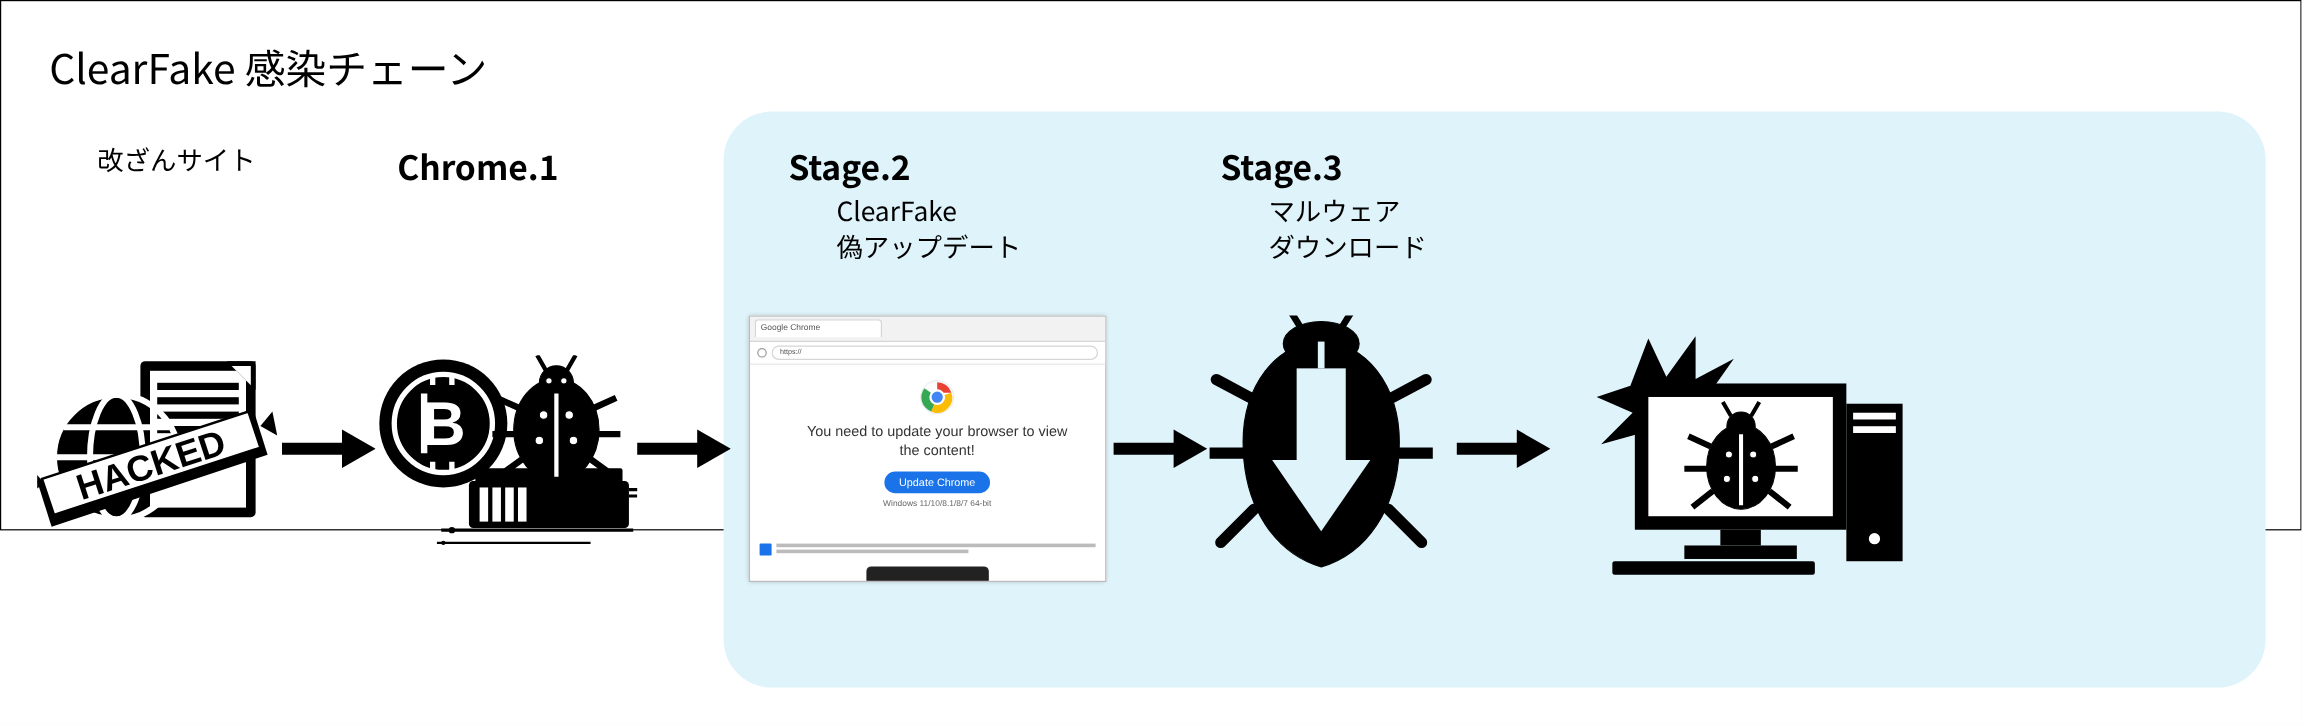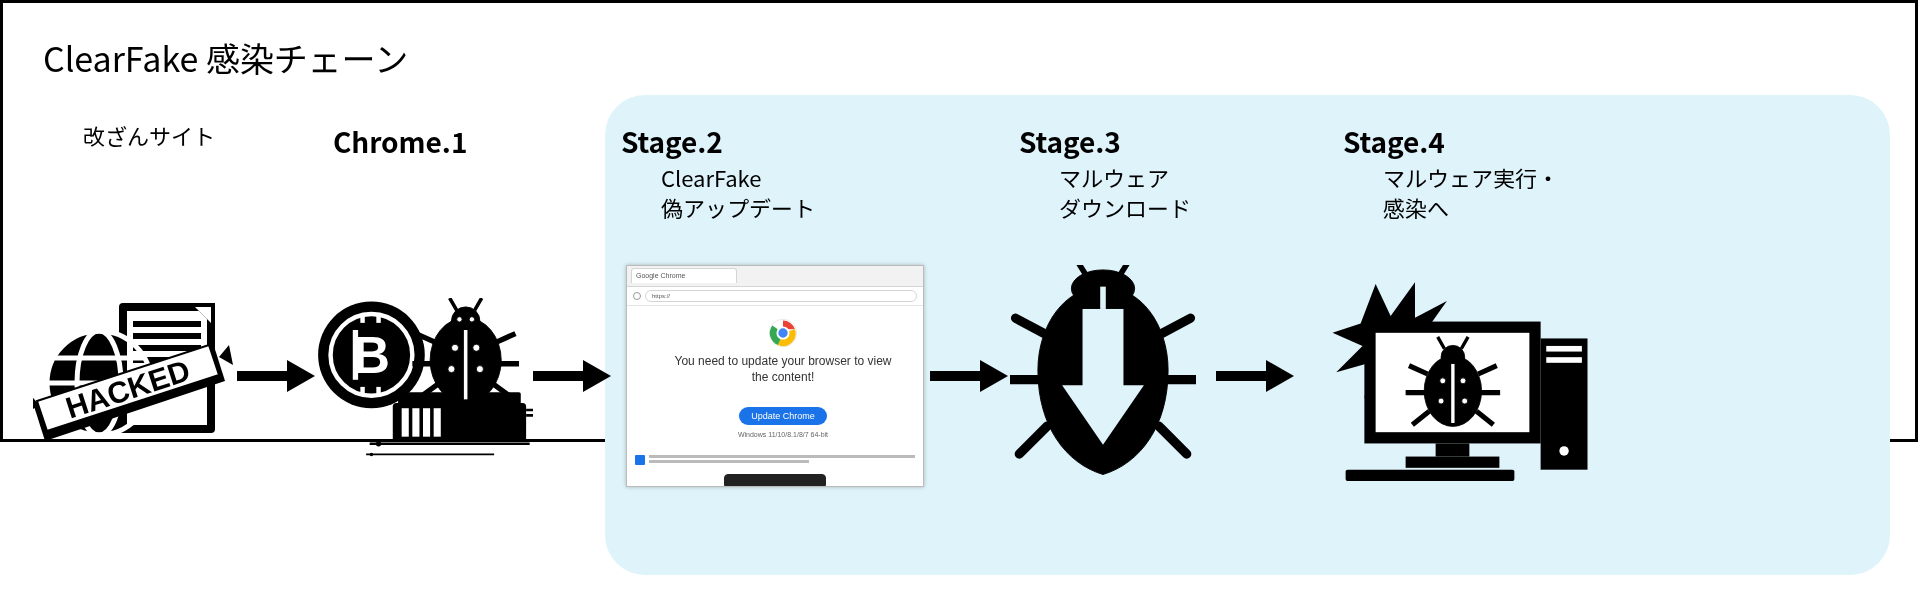--- a/index.html
+++ b/index.html
@@ -10,21 +10,21 @@
     background: #ffffff;
     font-family: "Hiragino Kaku Gothic ProN", "Noto Sans JP", "Meiryo", sans-serif;
     color: #000;
     overflow: hidden;
   }
   .wrap {
     position: relative;
     width: 1918px;
     height: 442px;
     box-sizing: border-box;
-    border: 3px solid #000000;
+    border: 1px solid #000000;
   }
   .title {
     position: absolute;
     left: 40px;
     top: 30px;
     font-size: 34px;
     font-weight: 400;
   }
 
   .highlight-box {
@@ -48,21 +48,21 @@
     margin-bottom: 2px;
   }
   .stage .desc {
     font-size: 22px;
     line-height: 1.35;
     margin-left: 40px;
   }
 
   .stage0 { left: 40px; }
   .stage1 { left: 330px; }
-  .stage2 { left: 618px; }
+  .stage2 { left: 656px; }
   .stage3 { left: 1016px; }
   .stage4 { left: 1340px; }
 
   .icon-slot {
     position: absolute;
     display: flex;
     align-items: center;
     justify-content: center;
   }
   .icon0 { left: 30px;  top: 270px; width: 200px; height: 200px; }
@@ -117,21 +117,21 @@
     margin-right:6px;
     font-size:6px; color:#555; padding-left:6px; line-height:10px;
   }
   .mock-center {
     flex:1; display:flex; flex-direction:column; align-items:center; justify-content:flex-start;
     padding-top:12px;
     padding-left:16px;
   }
   .mock-headline { font-size:12px; color:#333; text-align:center; margin-top:6px; line-height:1.3; }
   .mock-btn {
-    margin-top:22px; background:#1a73e8; color:#fff; font-size:9px;
+    margin-top:10px; background:#1a73e8; color:#fff; font-size:9px;
     padding:4px 12px; border-radius:14px;
   }
   .mock-sub { font-size:7px; color:#666; margin-top:6px; }
   .mock-foot {
     height:28px;
     display:flex; align-items:center; padding:0 8px;
   }
   .mock-info {
     width:10px;height:10px;background:#1a73e8;margin-right:4px;border-radius:1px;
   }
@@ -158,24 +158,20 @@
   <div class="stage stage1">
     <div class="num">Chrome.1</div>
   </div>
   <div class="stage stage2">
     <div class="num">Stage.2</div>
     <div class="desc">ClearFake<br>偽アップデート</div>
   </div>
   <div class="stage stage3">
     <div class="num">Stage.3</div>
     <div class="desc">マルウェア<br>ダウンロード</div>
-  </div>
-  <div class="stage stage4">
-    <div class="num">Stage.4</div>
-    <div class="desc">マルウェア実行・<br>感染へ</div>
   </div>
 
   <div class="icon-slot icon0">
     <svg viewBox="0 0 200 200" width="200" height="200">
       <g fill="#000">
 
         <circle cx="66" cy="110" r="52"></circle>
 
         <rect x="86" y="30" width="96" height="130" rx="4" fill="#000"></rect>
         <rect x="94" y="38" width="80" height="114" fill="#fff"></rect>

